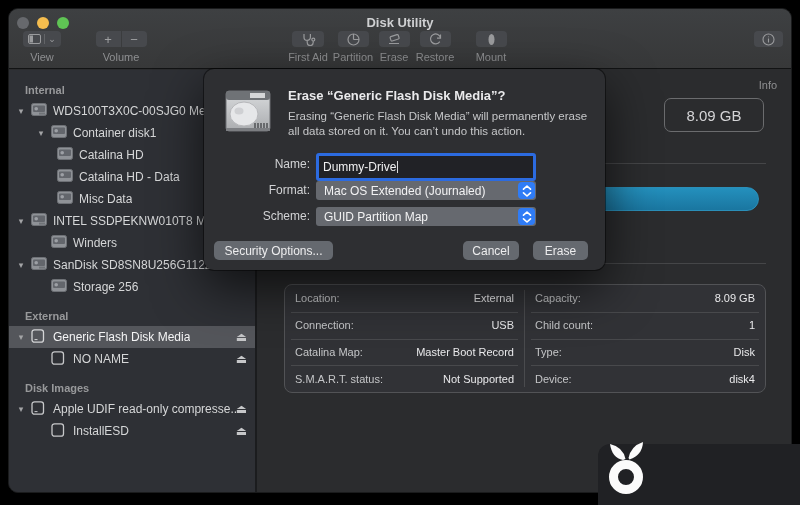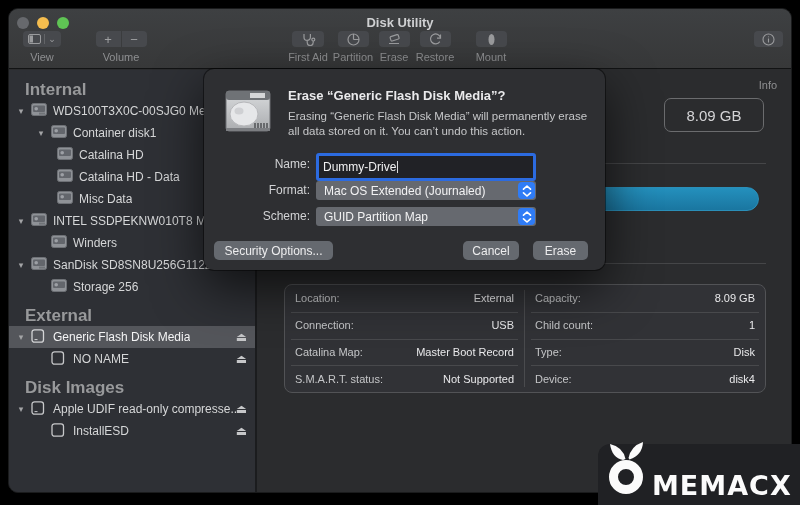--- a/index.html
+++ b/index.html
@@ -29,21 +29,21 @@
   .seg .half:first-child { border-radius:4px 0 0 4px; margin-right:1px; }
   .seg .half:last-child { border-radius:0 4px 4px 0; }
   .viewbtn { width:38px; }
   .viewbtn .vdiv { width:1px; height:10px; background:rgba(255,255,255,.15); margin:0 3px; }
   .chev { font-size:9px; color:#9a9b9d; line-height:8px; }
 
   
   .sidebar { position:absolute; left:0; top:61px; width:246px; height:424px; background:#2e3035; }
   .sb-divider { position:absolute; left:246px; top:61px; width:2px; height:424px; background:#1b1c1e; }
   .sb-inner { padding-top:6px; }
-  .sb-header { height:24px; line-height:28px; padding-left:16px; font-size:17px;
+  .sb-header { height:24px; line-height:28px; padding-left:16px; font-size:11px;
                font-weight:bold; color:#98999b; }
   .sb-header.spaced { height:28px; line-height:36px; }
   .sb-row { height:22px; display:flex; align-items:center; font-size:12px; color:#d6d7d8;
             white-space:nowrap; overflow:hidden; }
   .sb-row.lvl0 { padding-left:6px; } .sb-row.lvl1 { padding-left:26px; } .sb-row.lvl2 { padding-left:32px; }
   .sb-row.selected { background:#54565b; color:#f4f4f5; }
   .disc { width:12px; font-size:9px; color:#a3a4a6; text-align:center; flex:0 0 12px; }
   .sb-icon { width:16px; margin:0 6px 0 4px; flex:0 0 16px; }
   .sb-label { overflow:hidden; white-space:nowrap; }
   .eject { margin-left:auto; padding-right:8px; color:#c6c7c9; font-size:12px; }
@@ -461,14 +461,13 @@
 </div>
 
 <div class="watermark">
   <span style="margin-bottom:1px;">
     <svg width="50" height="54" viewBox="0 0 50 54">
       <circle cx="24" cy="37" r="12.5" fill="none" stroke="#fbfbfb" stroke-width="9"></circle>
       <path d="M21 20 Q10 18 8 4 Q21 7 23.5 19 Z" fill="#fbfbfb"></path>
       <path d="M26.5 18 Q29 6 41 2 Q40.5 15 27.5 19.5 Z" fill="#fbfbfb"></path>
     </svg>
   </span>
-  <span class="wm-text">MEMACX</span>
 </div>
 
 </body></html>

